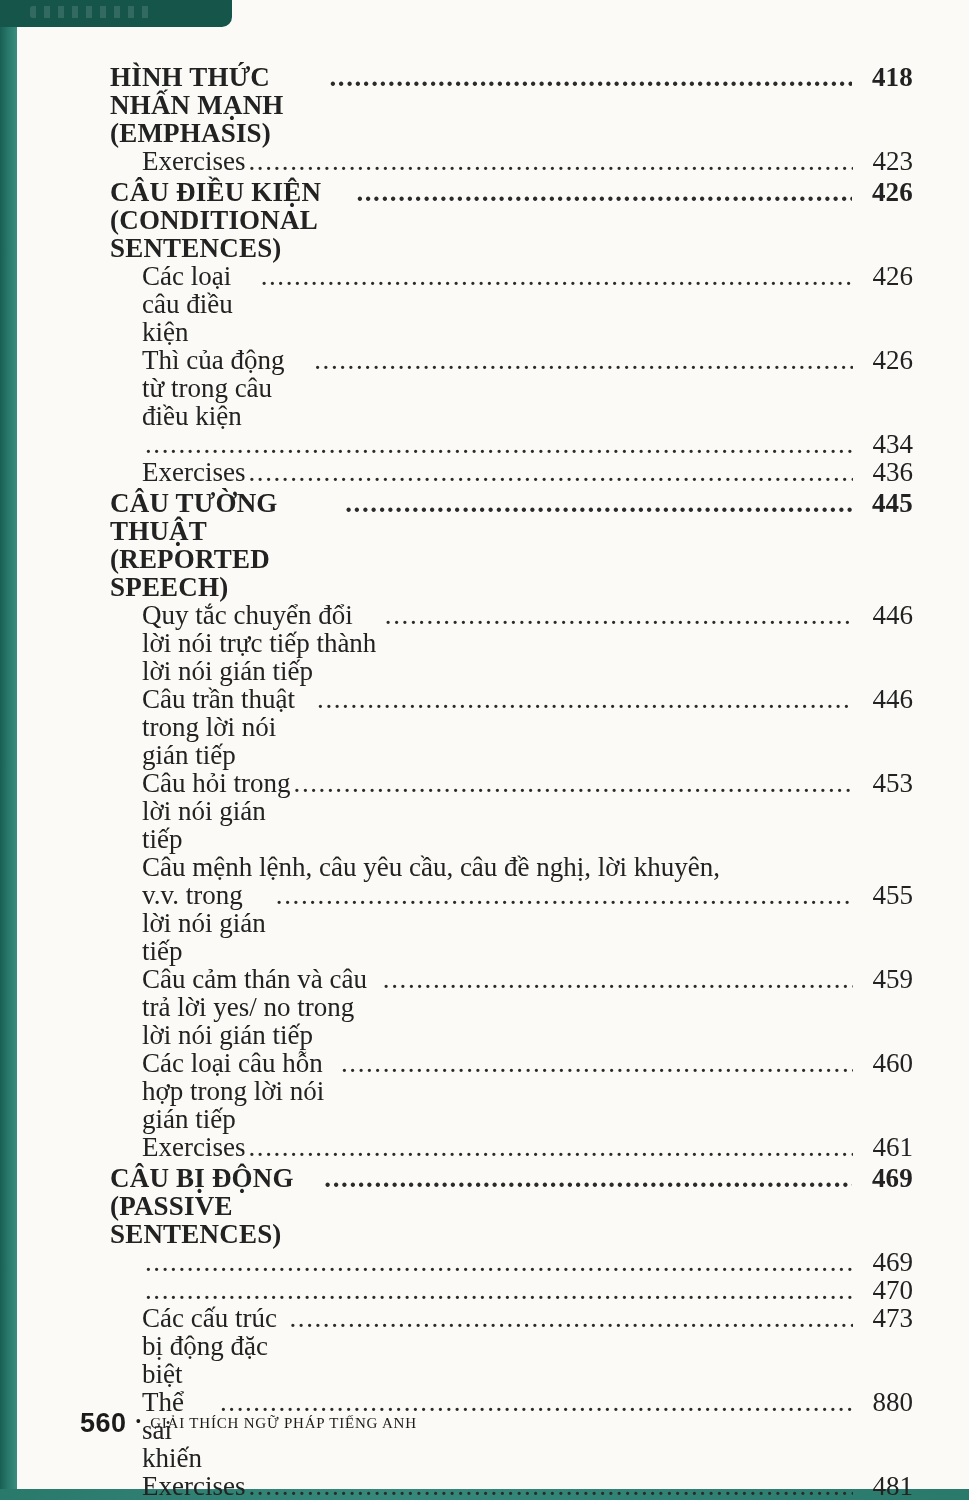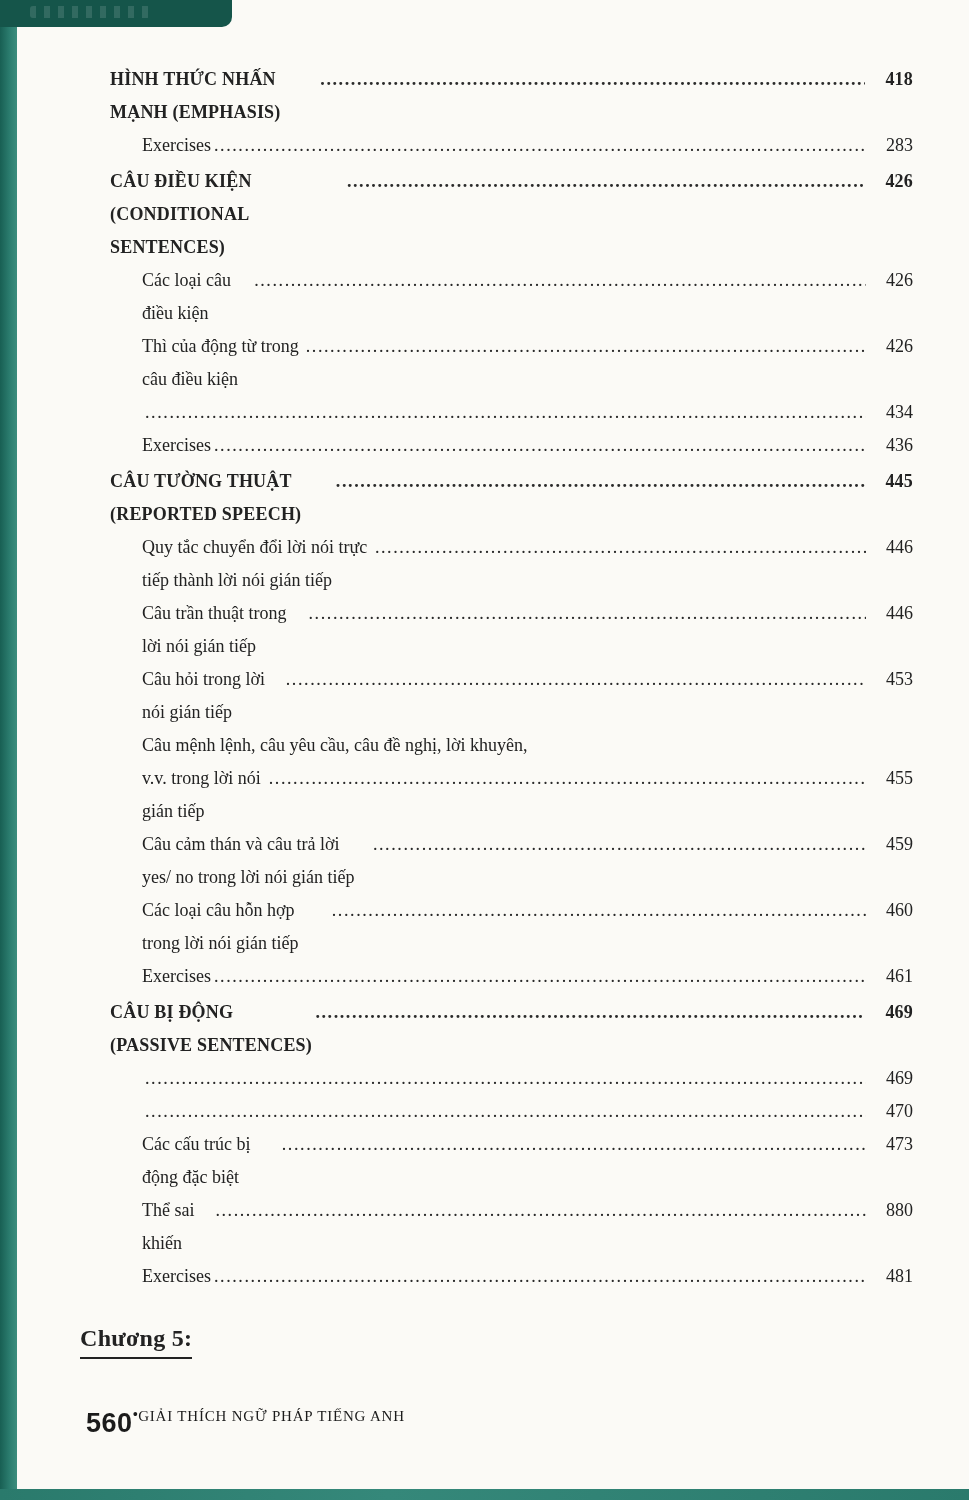--- a/index.html
+++ b/index.html
@@ -36,21 +36,21 @@
     background: linear-gradient(90deg, #2a7a6c, #35887a 40%, #2a7a6c);
   }
 
   .content {
     position: absolute; left: 80px; right: 56px; top: 60px;
   }
 
   
   .row {
     display: flex; align-items: baseline;
-    font-size: 18px; line-height: 33px;
+    font-size: 27px; line-height: 28px;
     color: #222;
   }
   .row.bold { font-weight: 700; }
   .row.level1 { padding-left: 30px; margin-top: 3px; letter-spacing: .2px; }
   .row.level2 { padding-left: 62px; }
   .row.level0 { padding-left: 0; margin-top: 13px; font-size: 23px; letter-spacing: .3px; }
 
   .row.chapter_label {
     padding-left: 0; margin-top: 27px;
     font-weight: 700; font-size: 24px; line-height: 36px;
@@ -63,23 +63,22 @@
     margin: 0 4px 0 3px; min-width: 12px;
   }
   .leader::after {
     content: "...................................................................................................................................................";
     letter-spacing: 1.6px; color: #2a2a2a;
   }
   .pg { margin-left: 16px; white-space: nowrap; }
 
   .footer {
     position: absolute; left: 80px; top: 1408px;
-    display: flex; align-items: flex-start; 
+    display: flex; align-items: center; gap: 9px;
     color: #1b1b1b;
-    margin-left: 6px;
   }
   .footer-num {
     font-family: "Liberation Sans", "DejaVu Sans", sans-serif;
     font-weight: 700; font-size: 27px; letter-spacing: .5px;
   }
   .footer-sep { font-size: 16px; transform: translateY(-2px); }
   .footer-title {
     font-size: 15px; letter-spacing: .8px; font-variant: small-caps;
     text-transform: uppercase;
   }
@@ -101,21 +100,21 @@
 
     <div id="toc-rows">
         <div class="row entry level1 bold">
           <span class="txt">HÌNH THỨC NHẤN MẠNH (EMPHASIS)</span>
           <span class="leader"></span>
           <span class="pg">418</span>
         </div>
         <div class="row entry level2">
           <span class="txt">Exercises</span>
           <span class="leader"></span>
-          <span class="pg">283</span>
+          <span class="pg">423</span>
         </div>
         <div class="row entry level1 bold">
           <span class="txt">CÂU ĐIỀU KIỆN (CONDITIONAL SENTENCES)</span>
           <span class="leader"></span>
           <span class="pg">426</span>
         </div>
         <div class="row entry level2">
           <span class="txt">Các loại câu điều kiện</span>
           <span class="leader"></span>
           <span class="pg">426</span>

